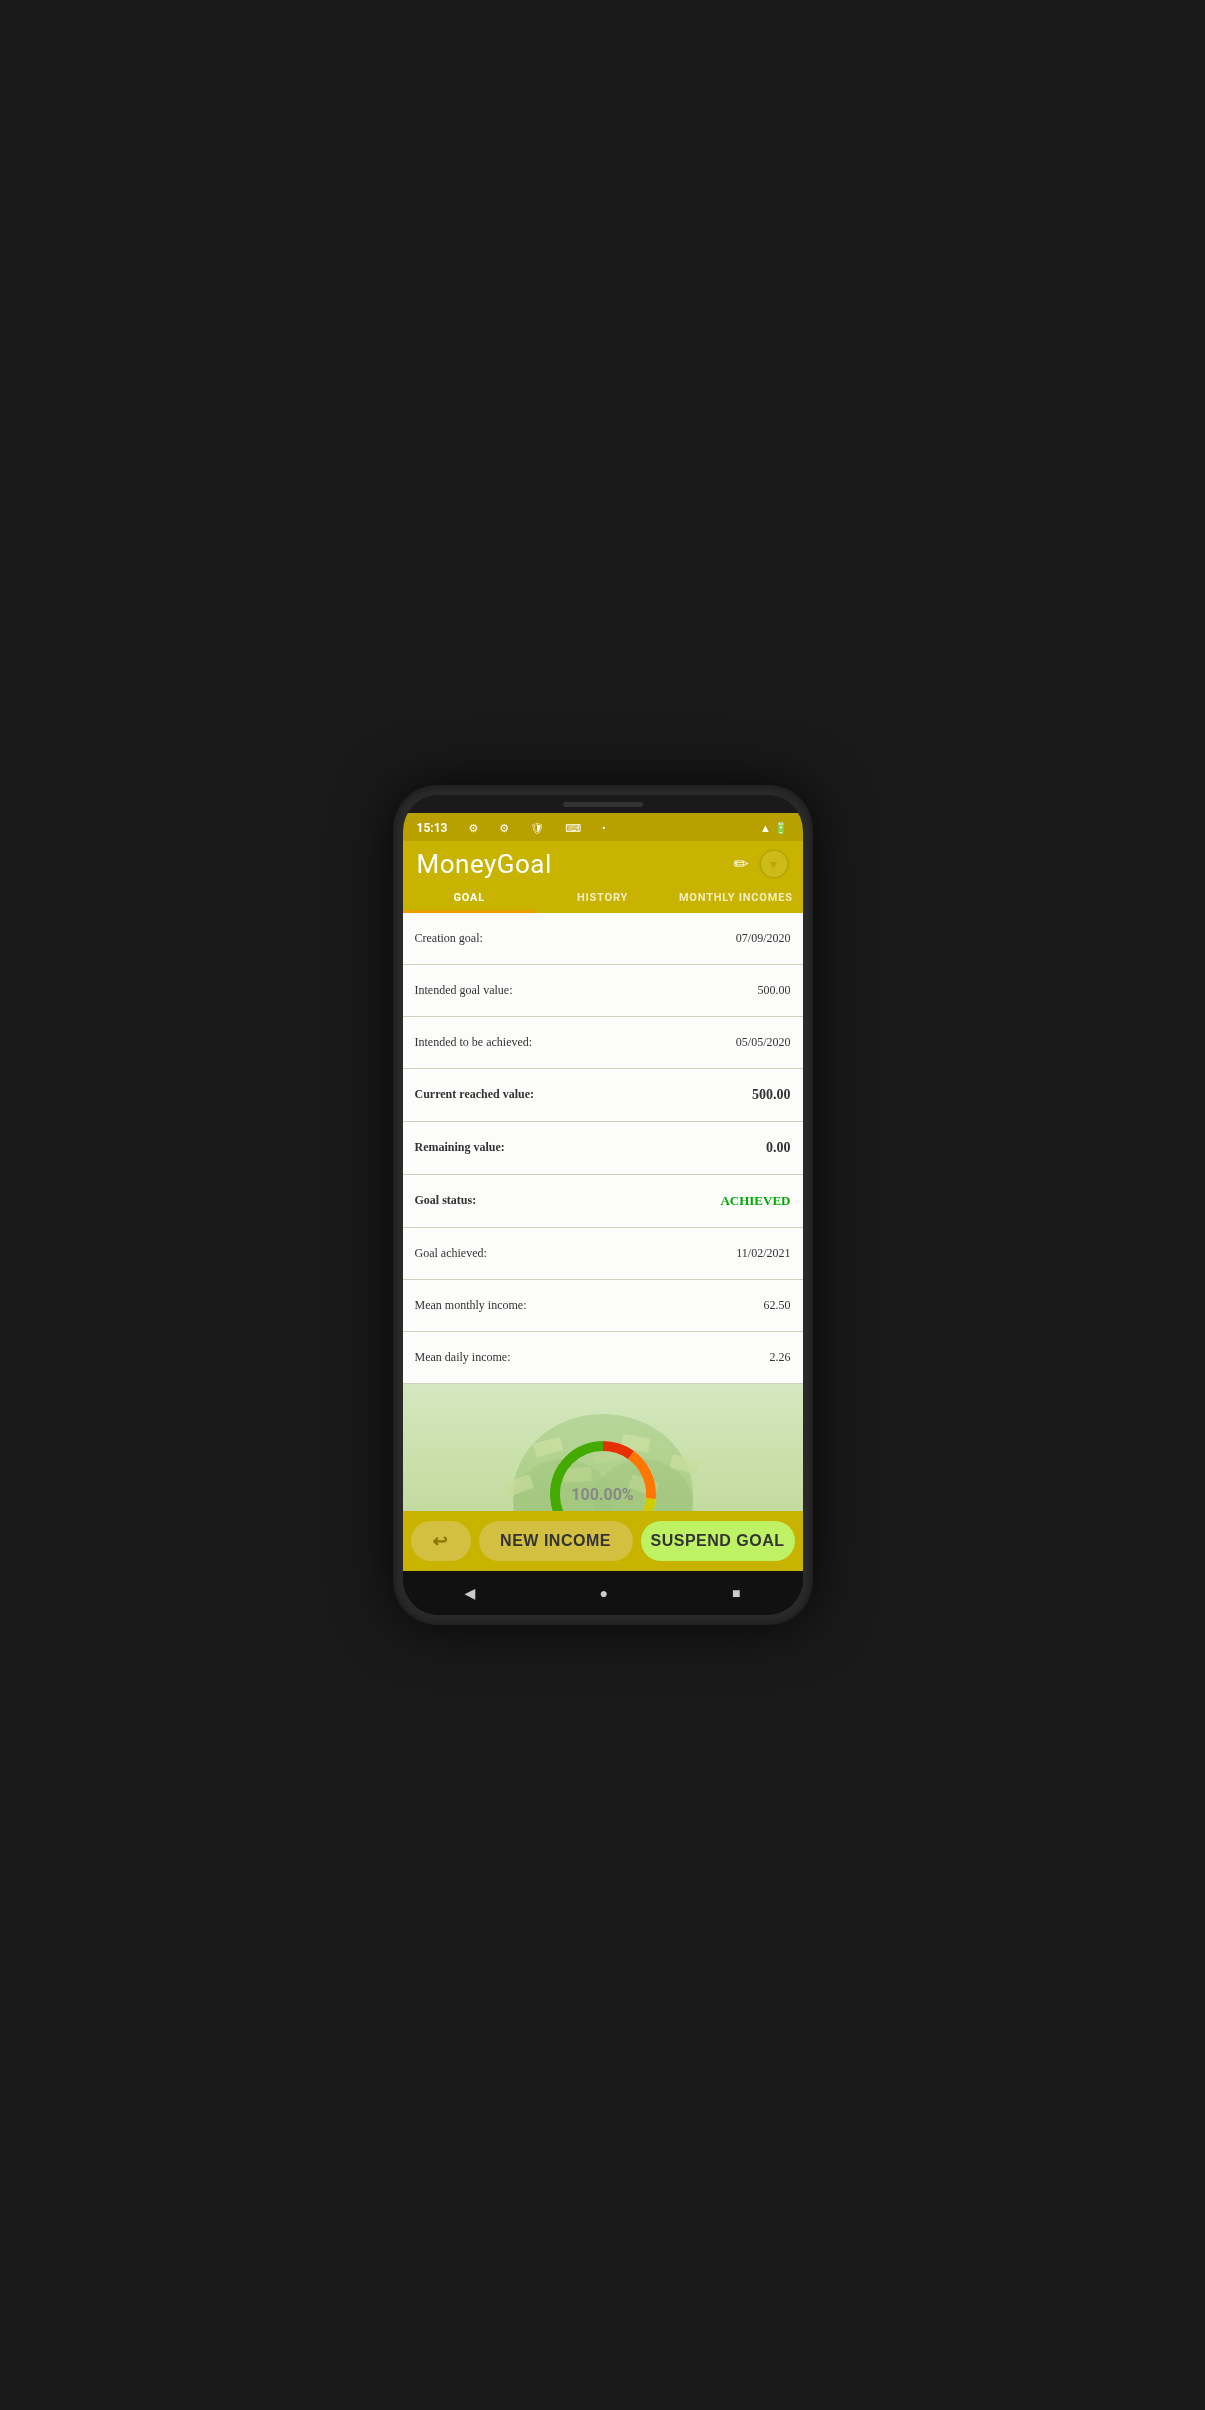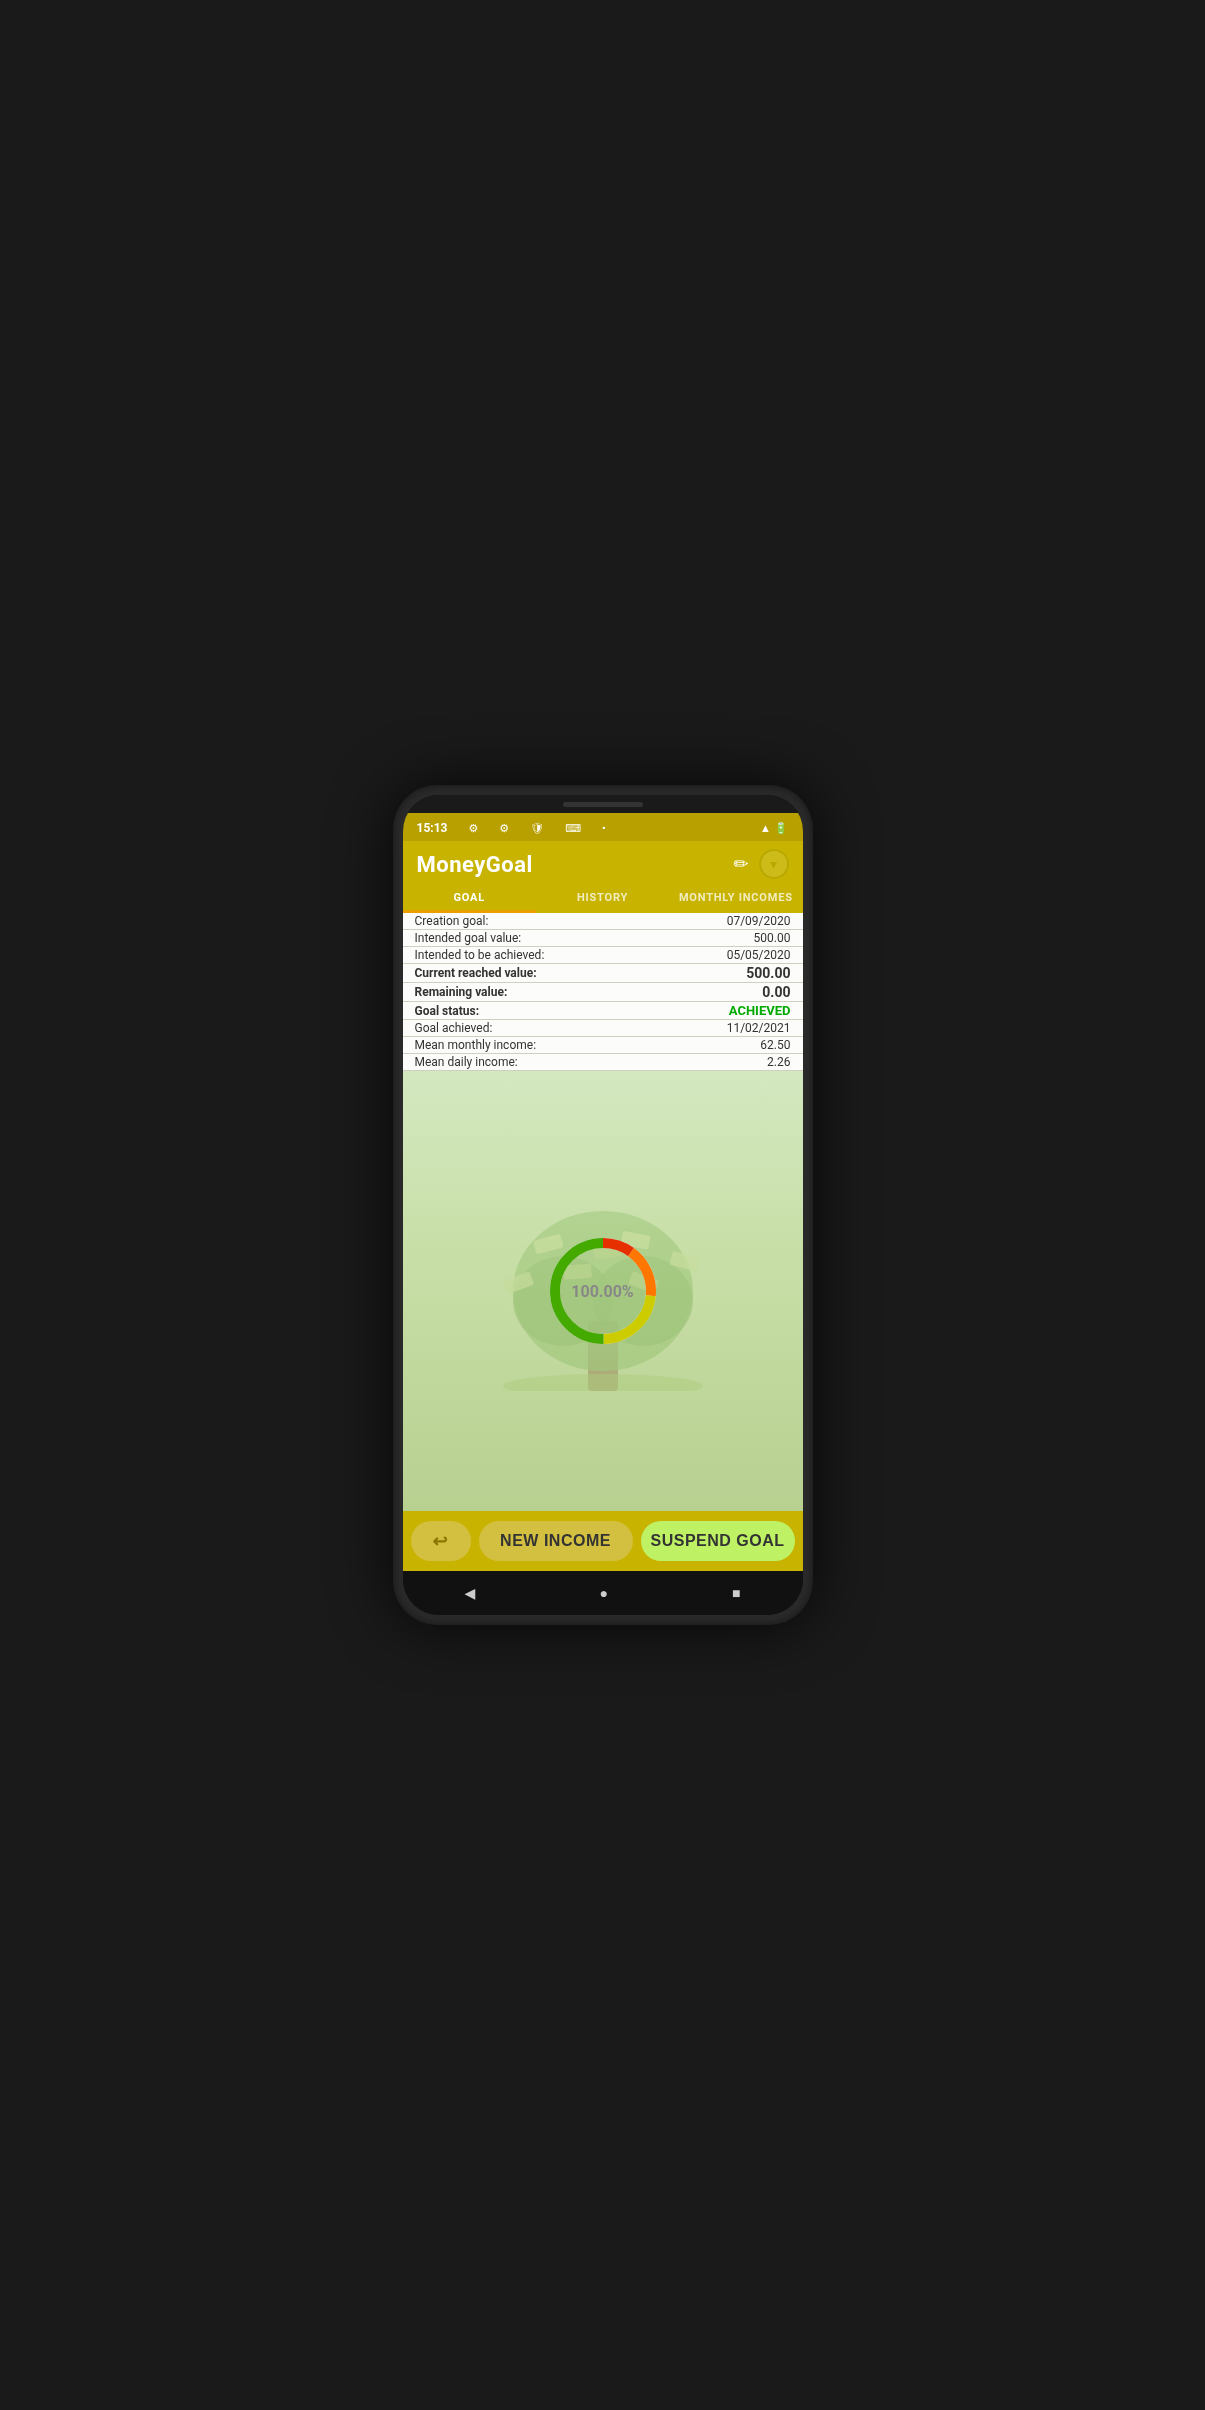--- a/index.html
+++ b/index.html
@@ -64,22 +64,22 @@
       padding: 8px 14px 4px 14px;
       flex-shrink: 0;
     }
     .header-row {
       display: flex;
       align-items: center;
       justify-content: space-between;
     }
     .app-title {
       color: white;
-      font-size: 22px;
-      font-weight: bold;
+      font-size: 26px;
+      font-weight: normal;
       letter-spacing: 0.5px;
     }
     .header-icons {
       display: flex;
       align-items: center;
       gap: 10px;
     }
     .header-icon-btn {
       color: white;
       font-size: 20px;
@@ -145,23 +145,23 @@
     }
     
     .info-table {
       background: rgba(255,255,255,0.85);
       position: relative;
       z-index: 2;
     }
     .info-row {
       display: flex;
       justify-content: space-between;
-      align-items: center;
-      padding: 1px 12px;
+      padding: 18px 12px;
       border-bottom: 1px solid #d0d0c0;
+      font-family: Liberation Serif, serif;
     }
     .info-row.bold-row {
       font-weight: bold;
     }
     .info-label {
       color: #333;
       font-size: 12px;
     }
     .info-value {
       color: #333;

